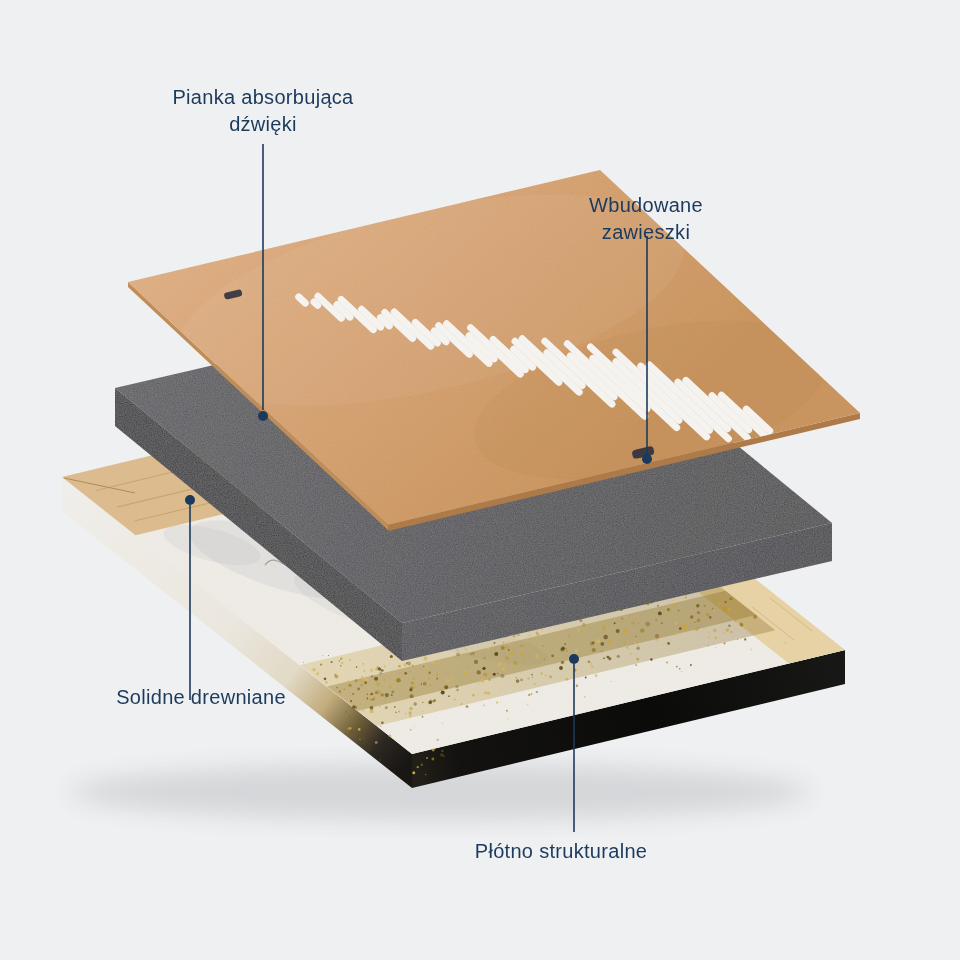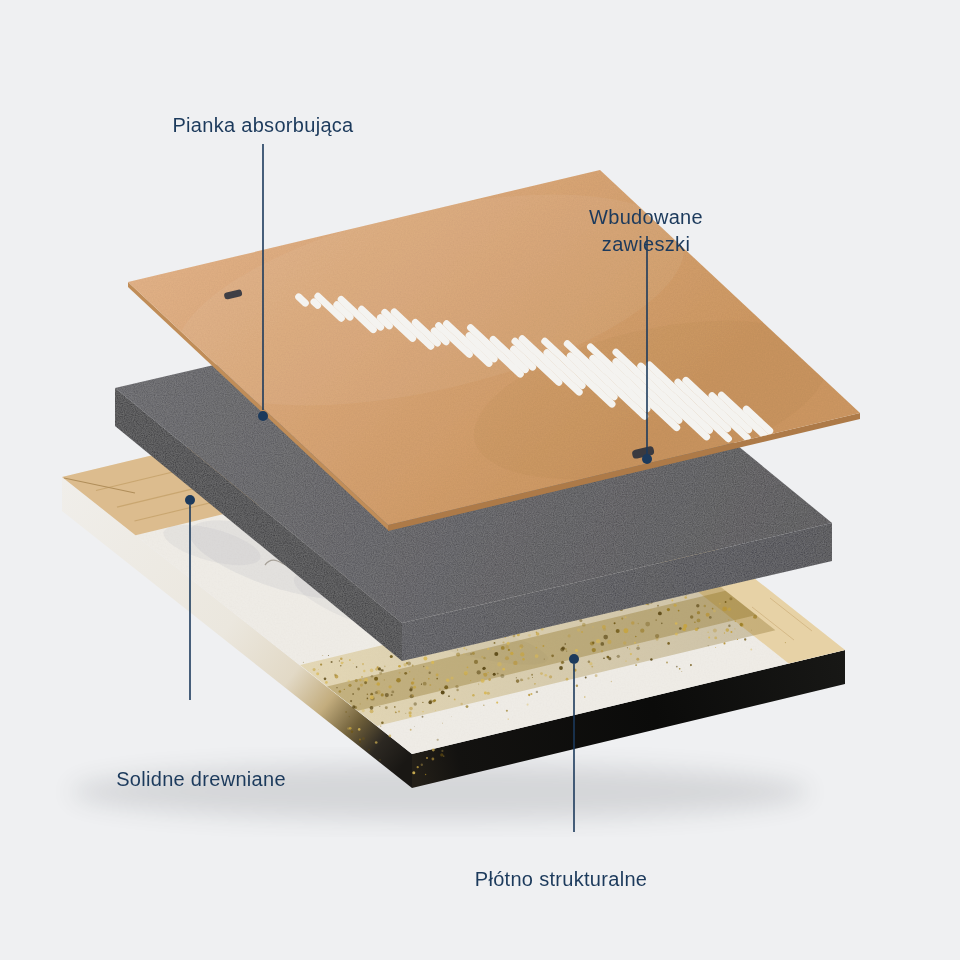--- a/index.html
+++ b/index.html
@@ -13,21 +13,20 @@
   .stage svg{position:absolute;left:0;top:0;}
   .label{
     position:absolute;
     transform:translateX(-50%);
     text-align:center;
     font-size:20px;
     line-height:1.35;
     letter-spacing:0.3px;
     color:var(--navy,#1c3a5c);
     white-space:nowrap;
-    margin-top:28px;
   }
   .leader-line{stroke:var(--navy,#1c3a5c);stroke-width:1.6;}
   .leader-dot{fill:var(--navy,#1c3a5c);}
   #slots line{stroke:#f4f3f0;stroke-width:7;stroke-linecap:round;}
   .grain-line{stroke:#c6a26b;stroke-width:1.1;opacity:.85;fill:none;}
   .grain-line2{stroke:#d0b37f;stroke-width:1;opacity:.8;fill:none;}
 </style>
 </head>
 <body>
 
@@ -644,28 +643,29 @@
     <line class="leader-line" x1="190" y1="700" x2="190" y2="505"></line>
     <circle class="leader-dot" cx="190" cy="500" r="5"></circle>
 
     <line class="leader-line" x1="574" y1="832" x2="574" y2="664"></line>
     <circle class="leader-dot" cx="574" cy="659" r="5"></circle>
   </g>
 </svg>
 
 <div class="label" style="left:263px;top:84px">
   <div>Pianka absorbująca</div>
+  <div>dźwięki</div>
 </div>
 
-<div class="label" style="left:646px;top:176px">
+<div class="label" style="left:646px;top:192px">
   <div>Wbudowane</div>
   <div>zawieszki</div>
 </div>
 
-<div class="label" style="left:201px;top:738px">
+<div class="label" style="left:201px;top:684px">
   <div>Solidne drewniane</div>
 </div>
 
 <div class="label" style="left:561px;top:838px">
   <div>Płótno strukturalne</div>
 </div>
 
 </div>
 
 </body></html>

